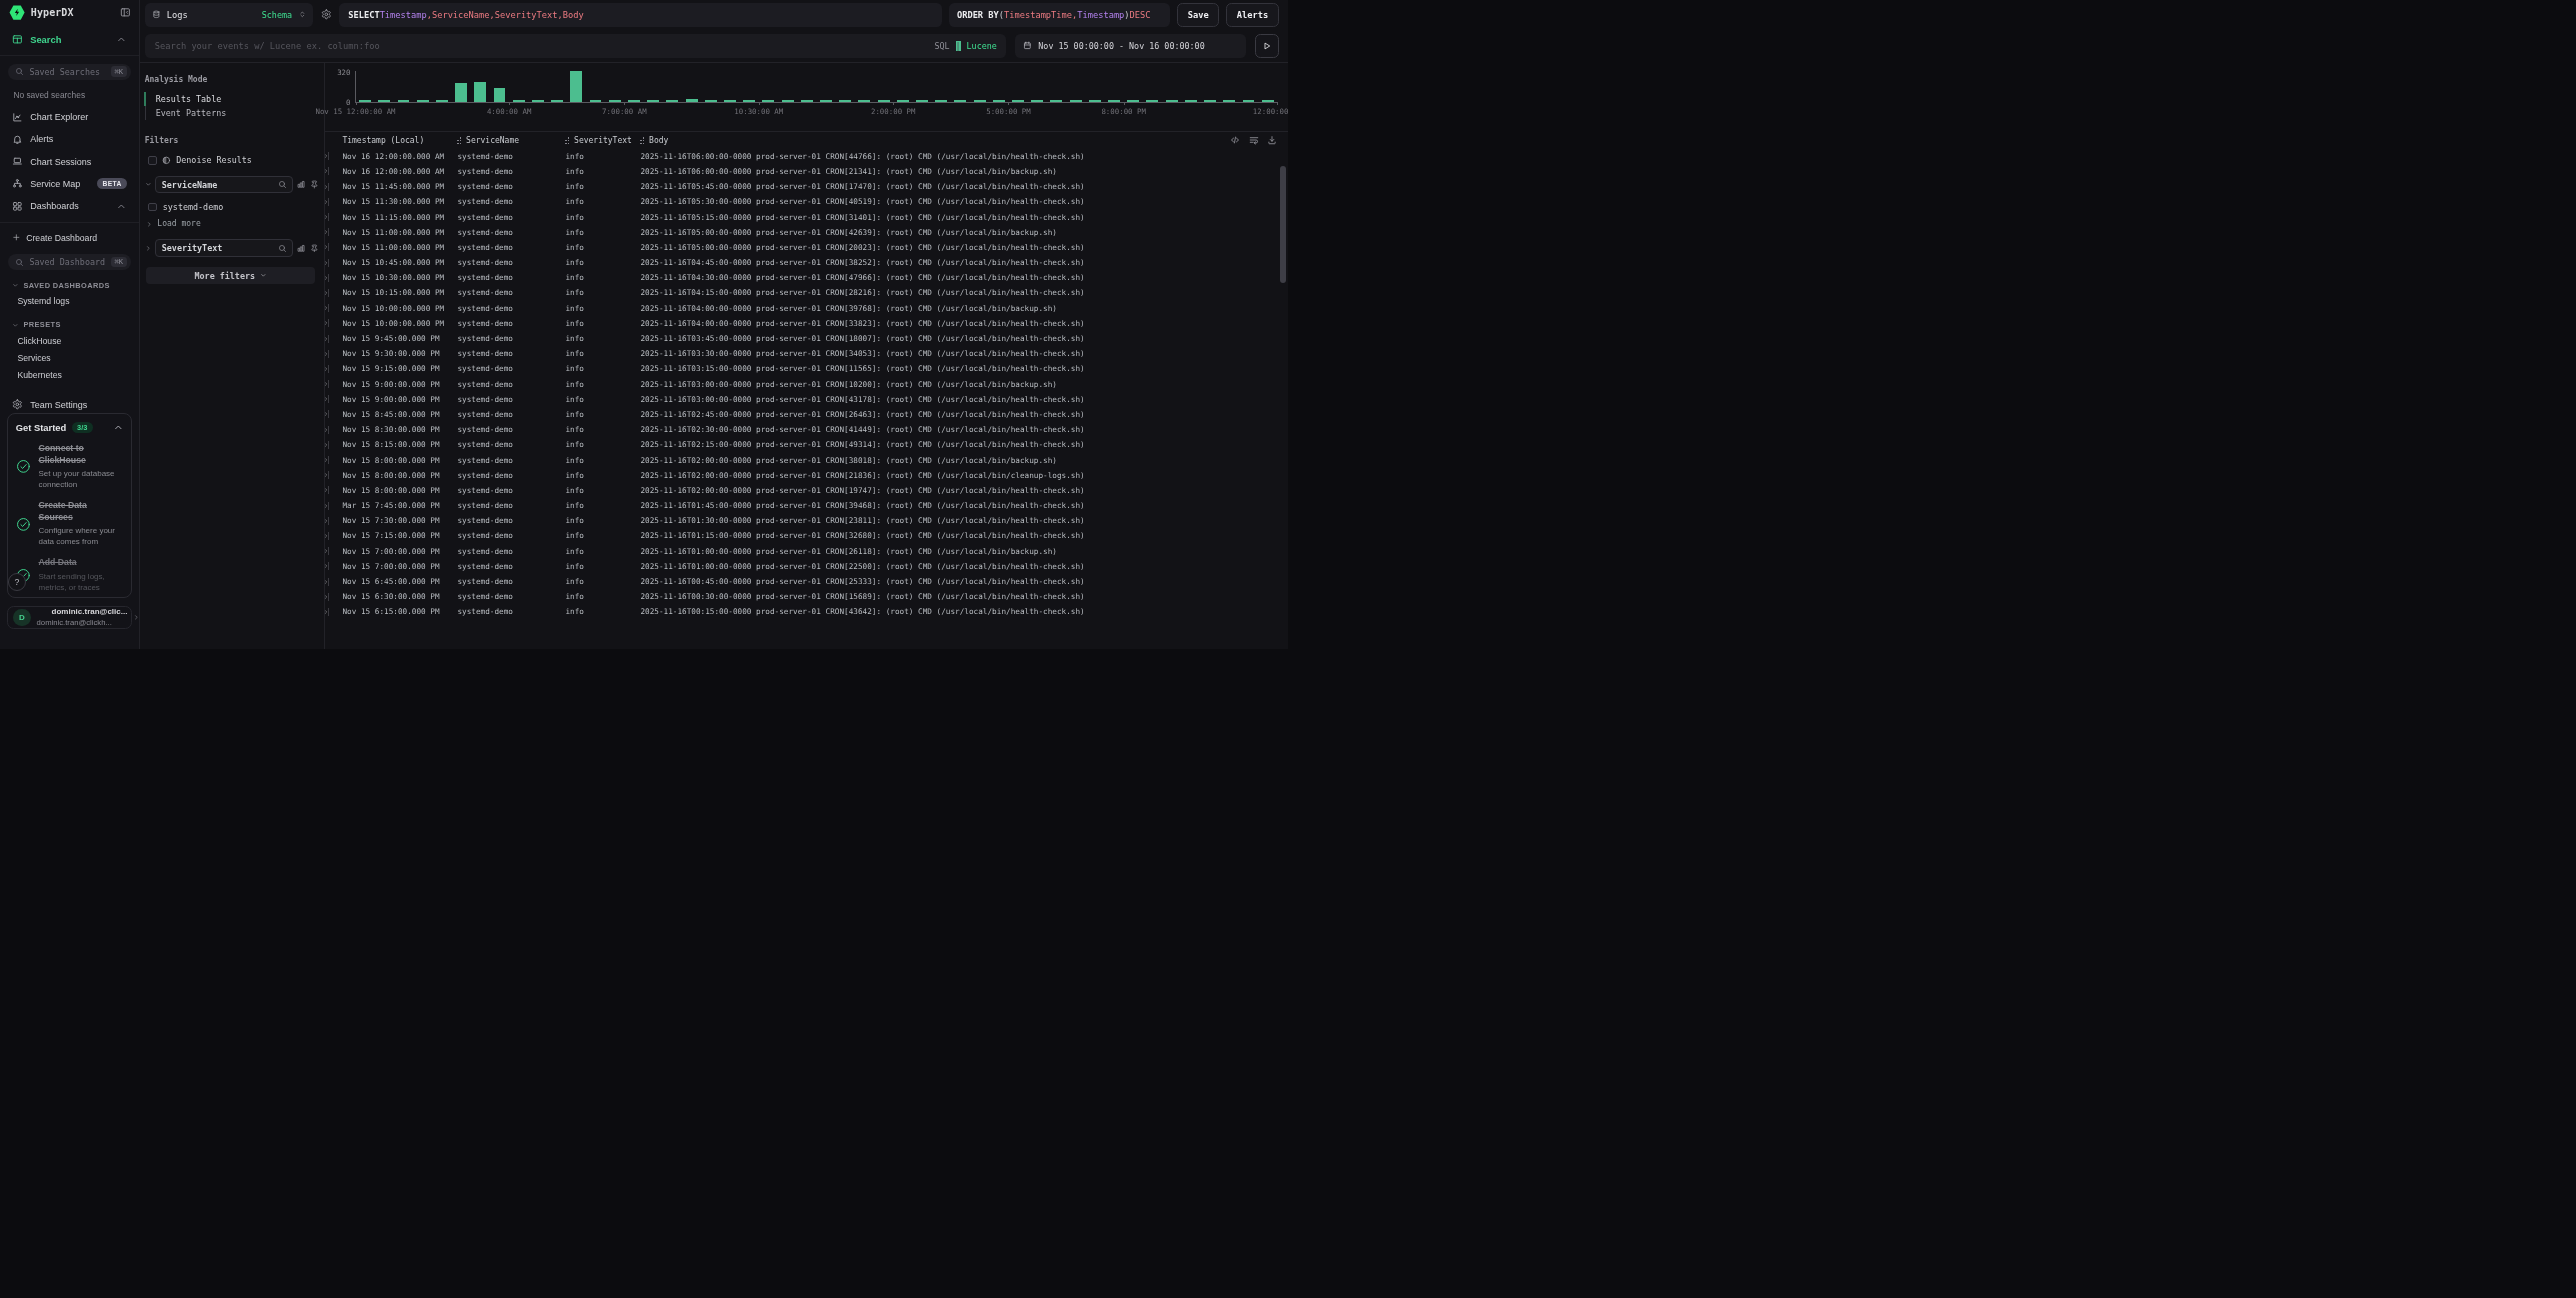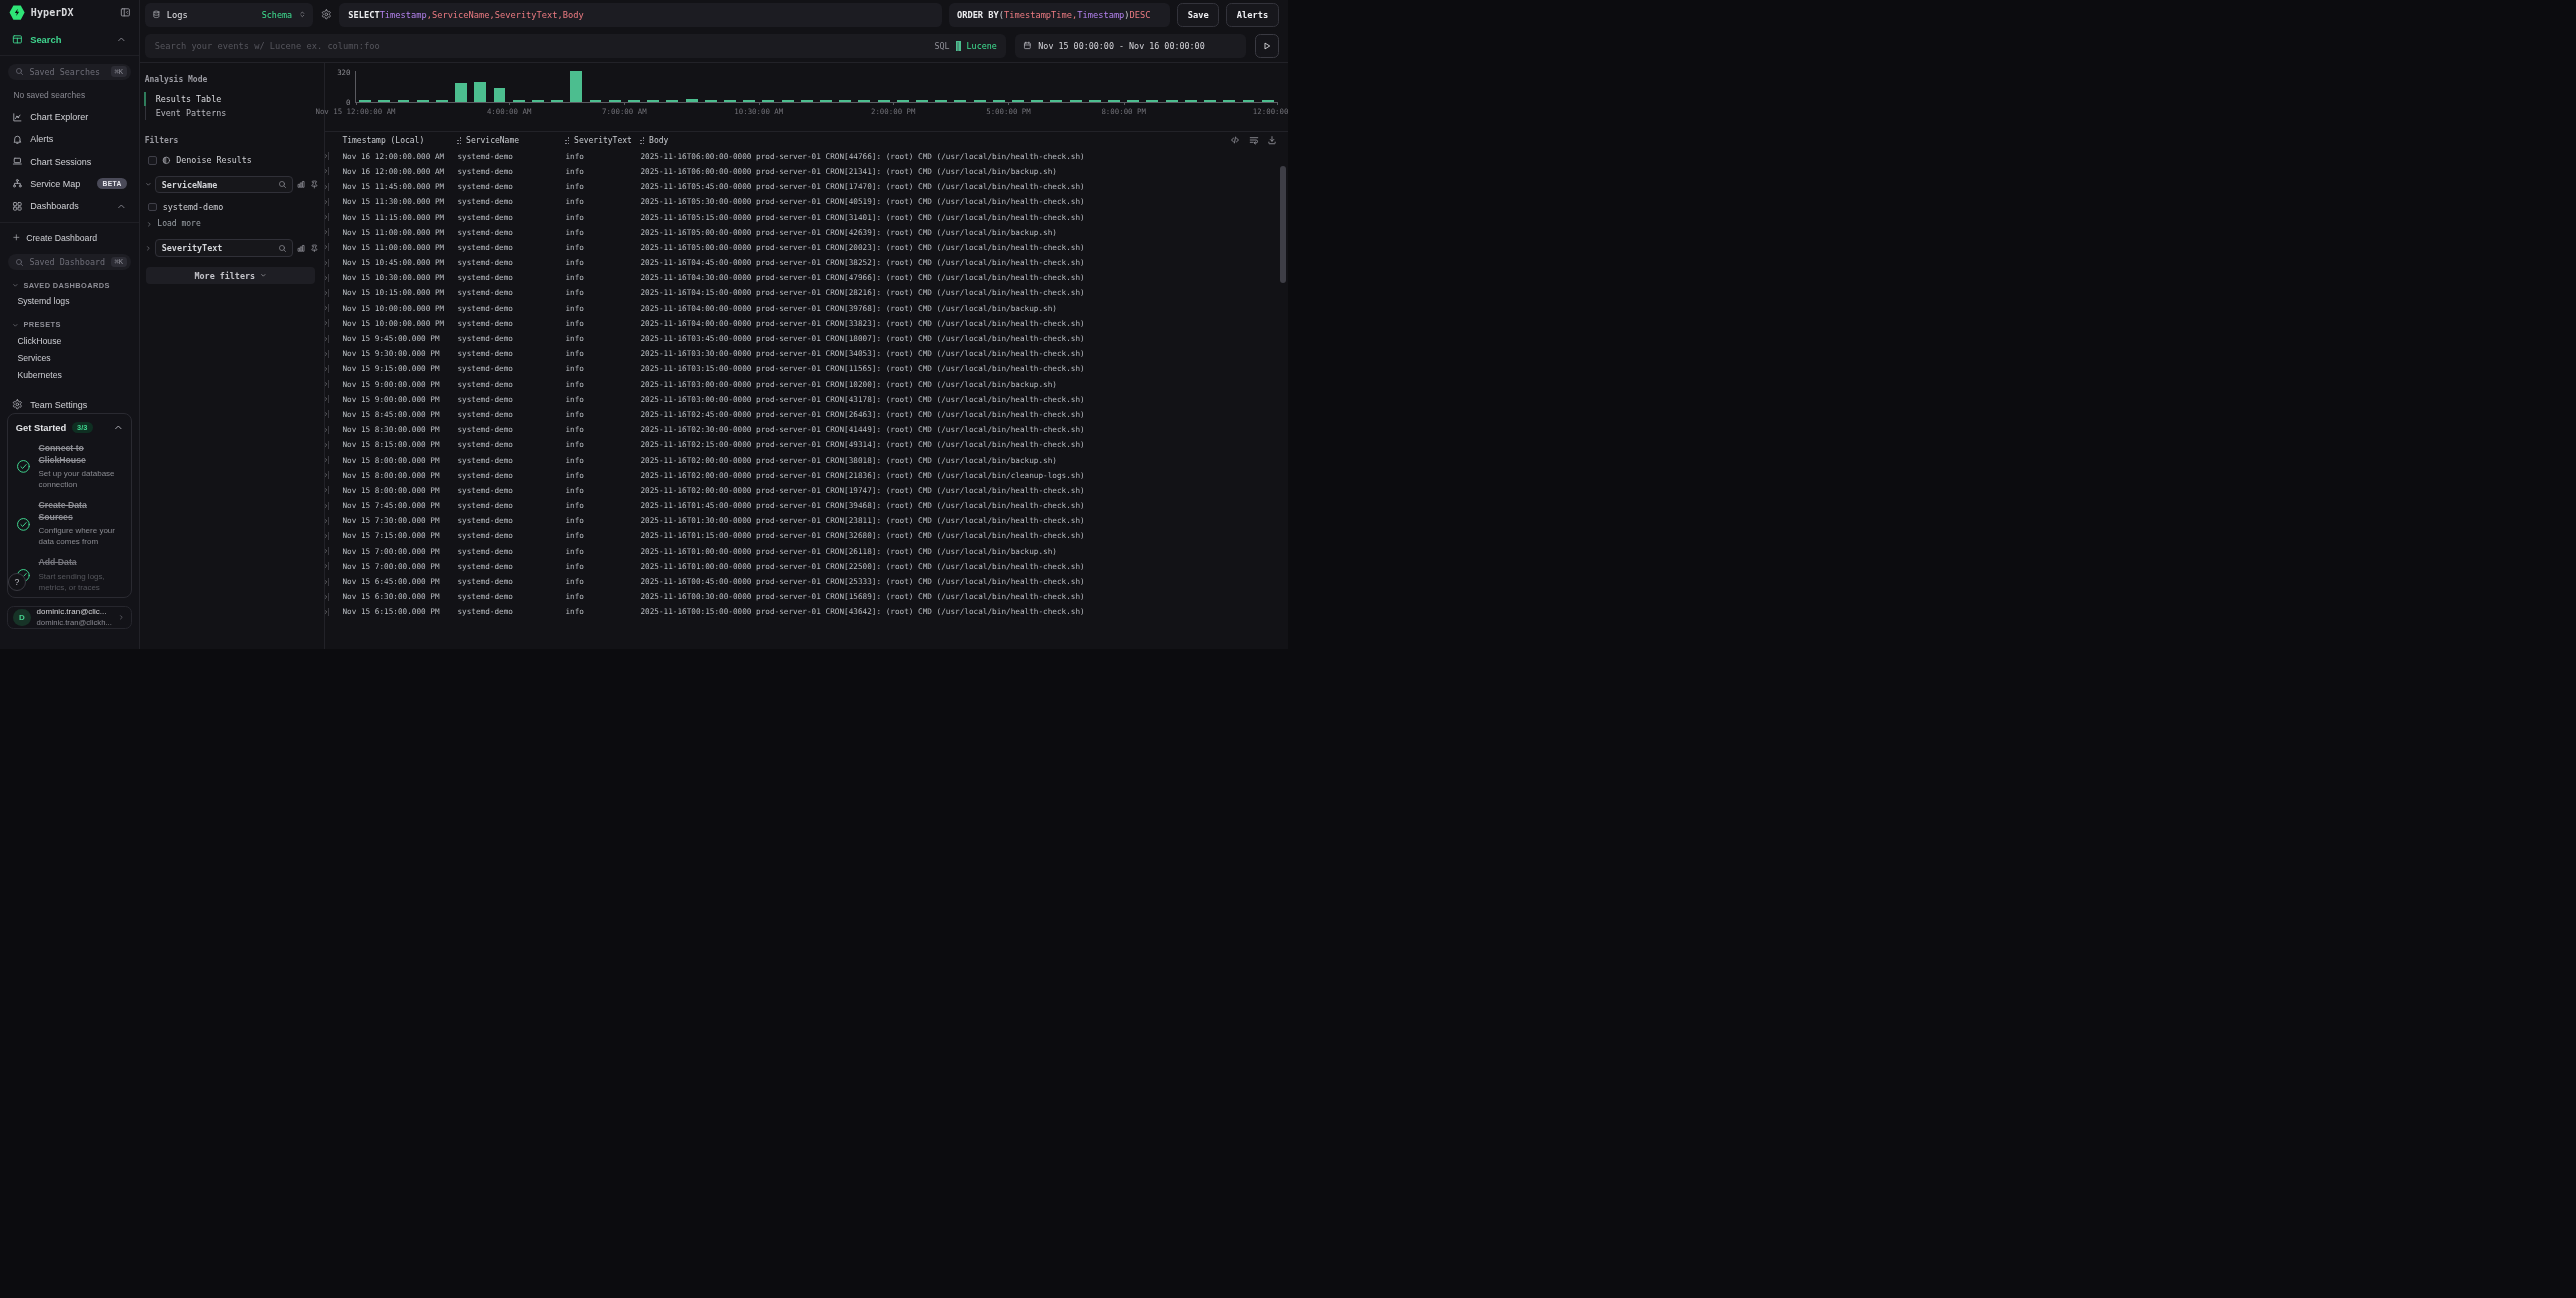--- a/index.html
+++ b/index.html
@@ -57,21 +57,21 @@
   .gs-item { display:flex; gap:8px; align-items:center; margin-top:10px; }
   .gs-check { width:14.8px; height:14.8px; color:#3fd68f; flex:none; }
   .gs-check svg { width:100%; height:100%; fill:none; stroke:currentColor; stroke-width:1.6; stroke-linecap:round; stroke-linejoin:round; }
   .gs-title { font-size:8.7px; font-weight:700; color:#8f9096; text-decoration:line-through; line-height:1.35; }
   .gs-desc { font-size:8px; color:#8a8b91; line-height:1.4; margin-top:1.3px; }
   .gs-item.dim .gs-title { color:#75757c; }
   .gs-item.dim .gs-desc { color:#55565c; }
   .help-fab { position:absolute; left:8px; bottom:58px; width:18px; height:18px; border-radius:50%; background:#131317; border:0.7px solid #3a3a42; color:#b9b9c0; display:flex; align-items:center; justify-content:center; font-size:8.7px; z-index:3; }
   .user-card { margin-top:8px; margin-bottom:20px; border:0.7px solid #26262d; border-radius:6.7px; height:28px; display:flex; align-items:center; gap:6px; padding:0 6.7px 0 5.4px; }
   .avatar { width:17.5px; height:17.5px; border-radius:50%; background:#173327; color:#46d38f; font-weight:700; font-size:8px; display:flex; align-items:center; justify-content:center; flex:none; }
-  .uc-name { font-size:8px; font-weight:400; color:#d6d6da; line-height:1.3; }
+  .uc-name { font-size:8px; font-weight:700; color:#d6d6da; line-height:1.3;margin-left:15px; }
   .uc-mail { font-size:7.7px; color:#8a8a92; line-height:1.3; }
   .user-card .chev { margin-left:auto; color:#8a8a92; }
 
   
   .main { flex:1; min-width:0; display:flex; flex-direction:column; background:#121216; }
   .topbar { height:29.5px; flex:none; display:flex; align-items:center; gap:7.4px; padding:0 9.4px 0 5.4px; }
   .src-pill { width:168px; height:24px; background:#1c1c22; border-radius:5.4px; display:flex; align-items:center; gap:6px; padding:0 6.7px; }
   .src-pill .name { font-size:8.7px; color:#e2e2e6;text-align:right; }
   .src-pill .schema { margin-left:auto; color:#3fe092; font-size:8.4px; }
   .src-pill .sort { color:#8a8a92; }
@@ -1122,21 +1122,21 @@
               <div class="trow">
                 <span class="exp">
                   <span class="icon xs">
                     <svg viewBox="0 0 24 24">
                       <path d="m9 6 6 6-6 6"></path>
                     </svg>
                   </span>
                 </span>
                 <span class="sep"></span>
                 <span></span>
-                <span class="tc">Nov 15 7:45:00.000 PM</span>
+                <span class="tc">Mar 15 7:45:00.000 PM</span>
                 <span class="tc">systemd-demo</span>
                 <span class="tc">info</span>
                 <span class="tc">2025-11-16T01:45:00-0000 prod-server-01 CRON[39468]: (root) CMD (/usr/local/bin/health-check.sh)</span>
               </div>
               <div class="trow">
                 <span class="exp">
                   <span class="icon xs">
                     <svg viewBox="0 0 24 24">
                       <path d="m9 6 6 6-6 6"></path>
                     </svg>

